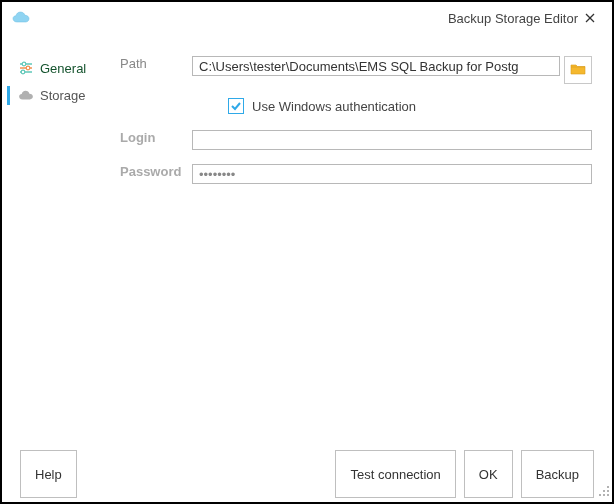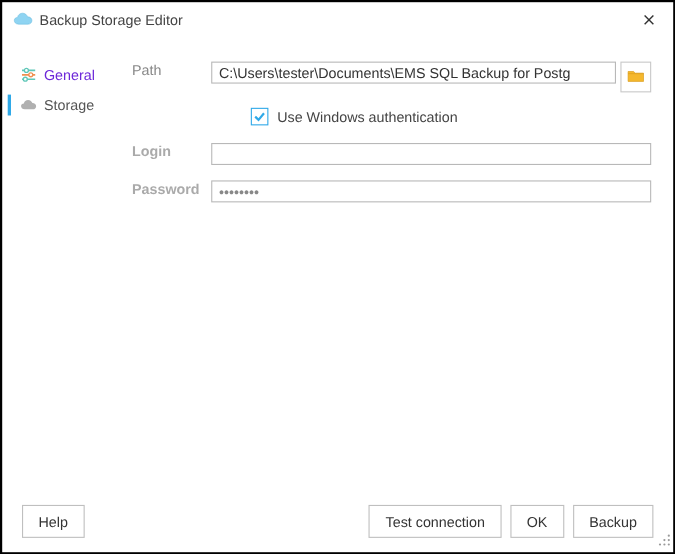--- a/index.html
+++ b/index.html
@@ -19,20 +19,21 @@
       border: 2px solid #000;
       display: flex;
       flex-direction: column;
       position: relative;
     }
     .titlebar {
       height: 32px;
       display: flex;
       align-items: center;
       padding: 16px 10px;
+      text-align: right;
     }
     .titlebar .title-icon {
       margin-right: 6px;
       display: flex;
       align-items: center;
     }
     .titlebar .title-text {
       flex: 1;
       font-size: 13px;
       color: #444;
@@ -54,21 +55,21 @@
     }
     .sidebar {
       width: 110px;
       padding-top: 12px;
     }
     .sidebar-item {
       display: flex;
       align-items: center;
       padding: 6px 8px 6px 16px;
       cursor: pointer;
-      color: #6d28d9;
+      color: #14532d;
       position: relative;
     }
     .sidebar-item.active {
       color: #555;
     }
     .sidebar-item.active::before {
       content: "";
       position: absolute;
       left: 5px;
       top: 4px;
@@ -150,21 +151,21 @@
     .button-bar {
       height: 56px;
       display: flex;
       align-items: center;
       padding: 0 18px;
     }
     .spacer {
       flex: 1;
     }
     .btn {
-      height: 30px;
+      height: 48px;
       padding: 0 14px;
       border: 1px solid #bfbfbf;
       background: #fff;
       font-size: 13px;
       color: #333;
       cursor: pointer;
       margin-left: 8px;
       font-family: inherit;
     }
     .btn:first-child {

